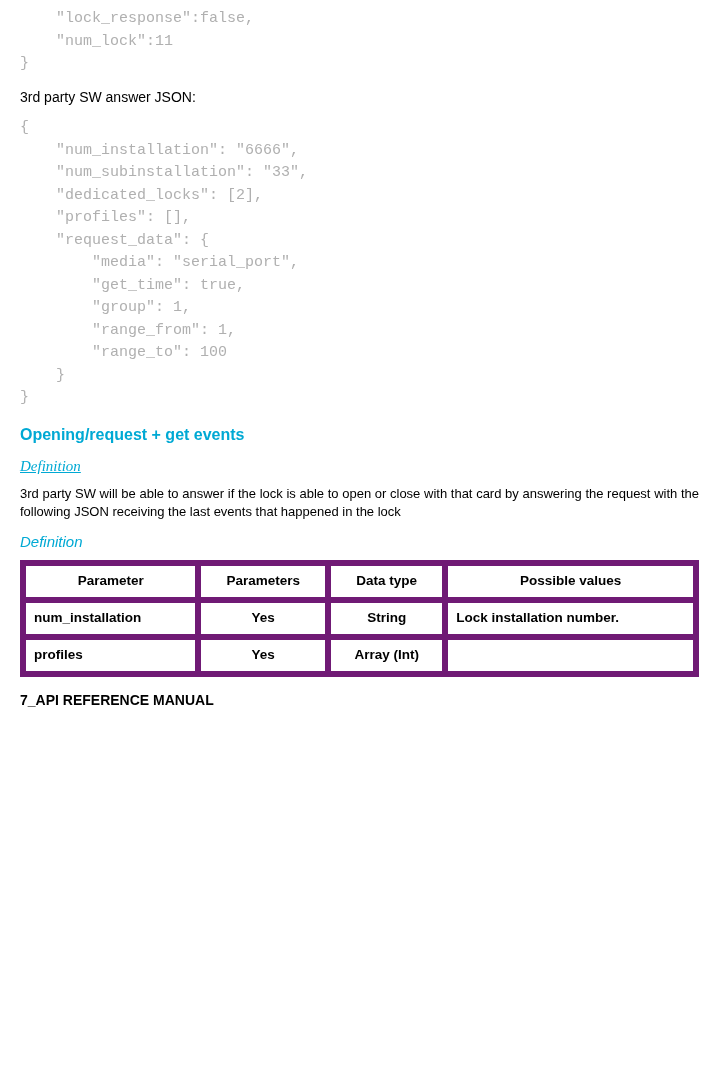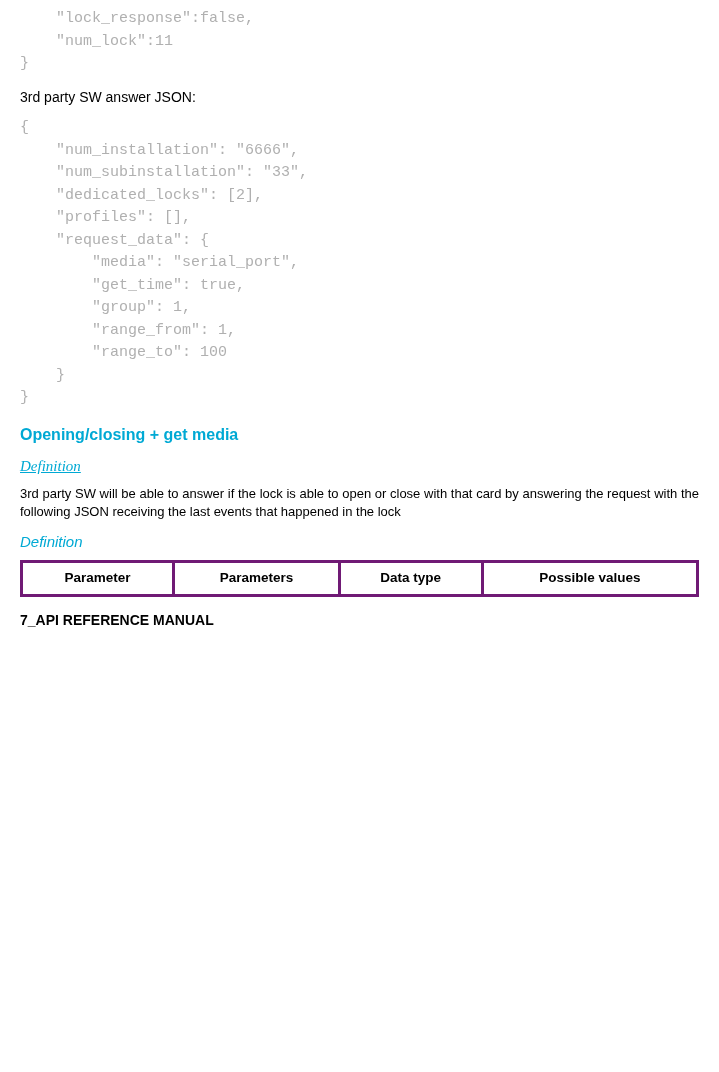--- a/index.html
+++ b/index.html
@@ -55,21 +55,21 @@
       margin: 2px 0 10px 0;
     }
     table.params {
       width: 100%;
       border-collapse: collapse;
       margin: 6px 0 14px 0;
       font-size: 13.5px;
     }
     table.params th,
     table.params td {
-      border: 3px solid #701a75;
+      border: 6px solid #701a75;
       padding: 6px 8px;
       vertical-align: top;
     }
     table.params th {
       font-weight: bold;
       text-align: center;
       background: #fff;
     }
     table.params td.center {
       text-align: center;
@@ -105,34 +105,46 @@
     "profiles": [],
     "request_data": {
         "media": "serial_port",
         "get_time": true,
         "group": 1,
         "range_from": 1,
         "range_to": 100
     }
 }</div>
 
-<h3 class="section-heading">Opening/closing + get media</h3>
+<h3 class="section-heading">Opening/request + get events</h3>
 
 <p class="sub-heading">Definition</p>
 
 <p class="justified">3rd party SW will be able to answer if the lock is able to open or close with that card by answering the request with the following JSON receiving the last events that happened in the lock</p>
 
 <p class="sub-heading-no-underline">Definition</p>
 
 <table class="params">
   <thead>
     <tr>
       <th>Parameter</th>
       <th>Parameters</th>
       <th>Data type</th>
       <th>Possible values</th>
     </tr>
   </thead>
   <tbody>
+      <tr>
+        <td class="param-name">num_installation</td>
+        <td class="center">Yes</td>
+        <td class="center">String</td>
+        <td class="possible">Lock installation number.</td>
+      </tr>
+      <tr>
+        <td class="param-name">profiles</td>
+        <td class="center">Yes</td>
+        <td class="center">Array (Int)</td>
+        <td class="possible"></td>
+      </tr>
     </tbody>
 </table>
 
 <p class="footer">7_API REFERENCE MANUAL</p>
 
 </body></html>

